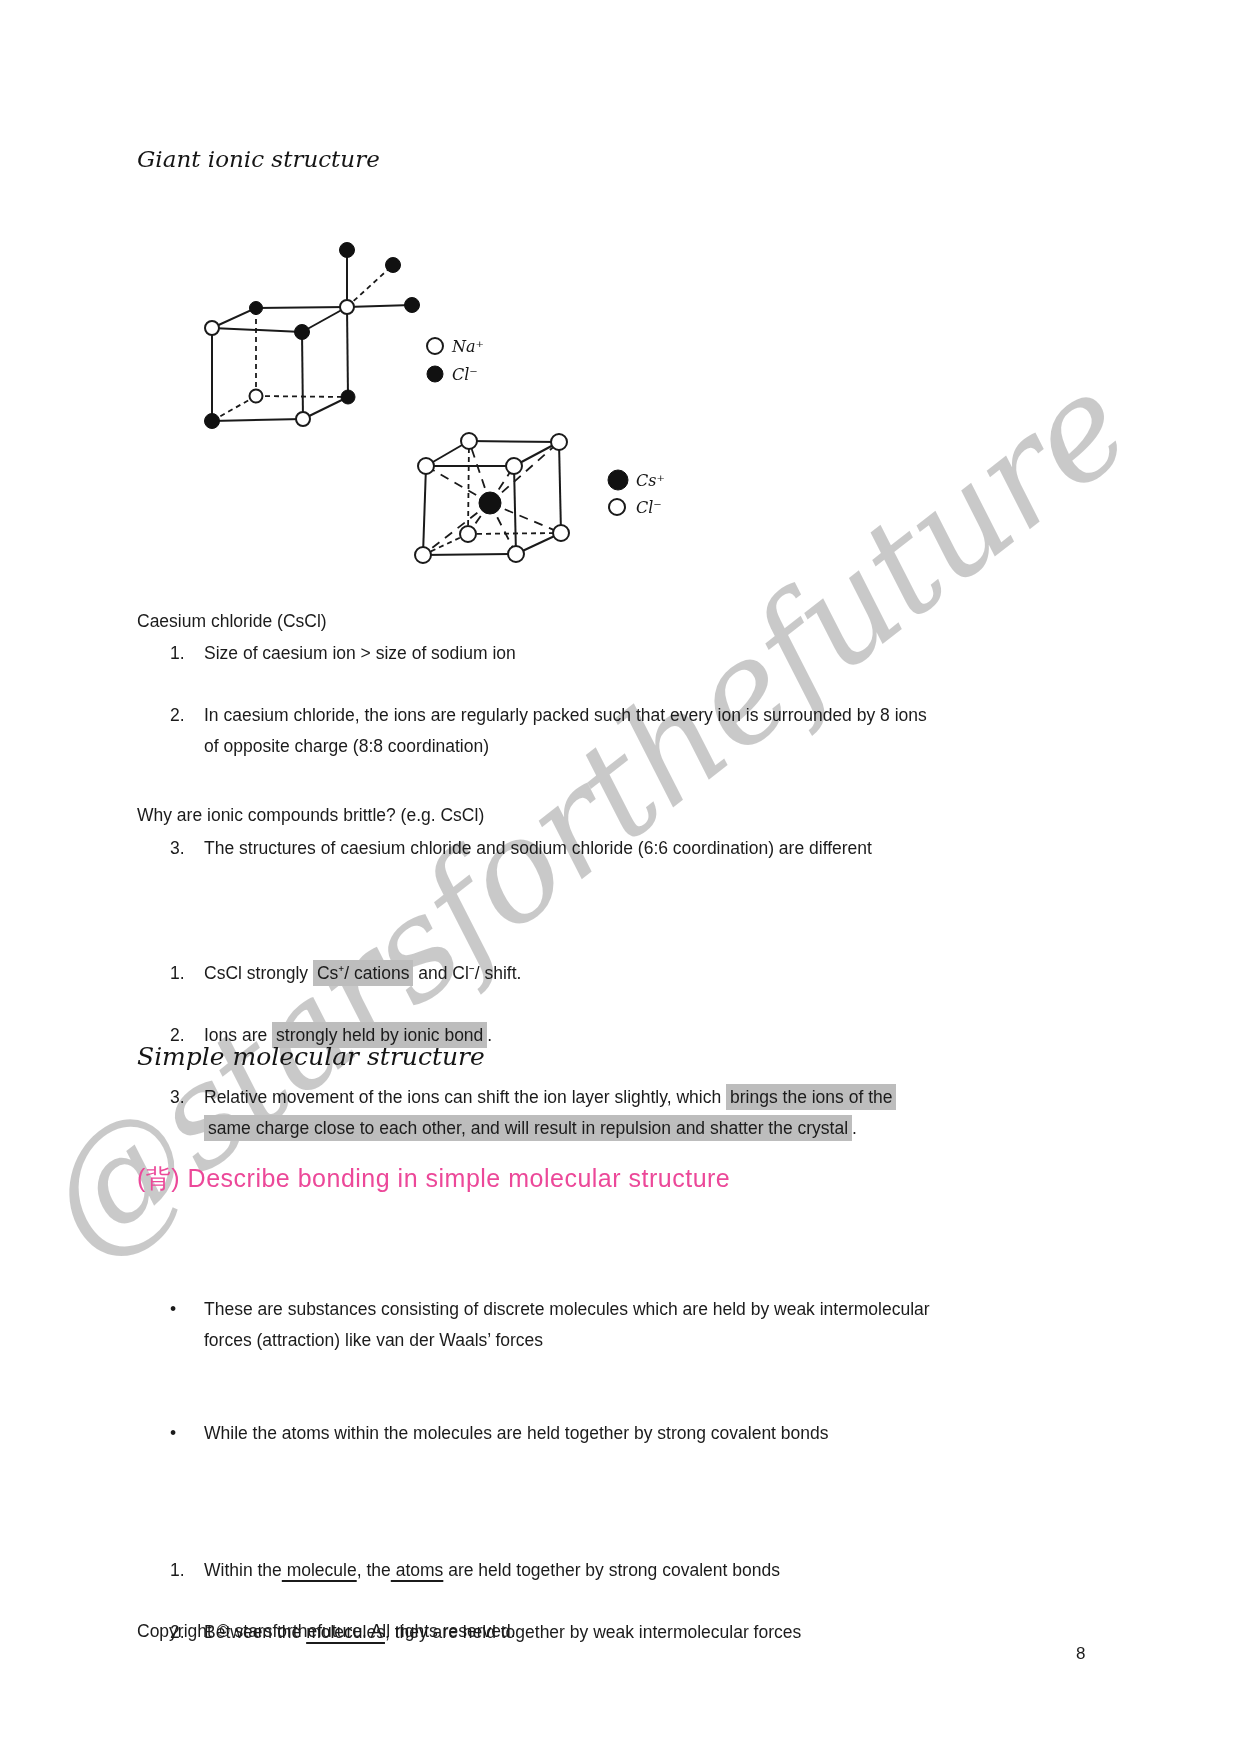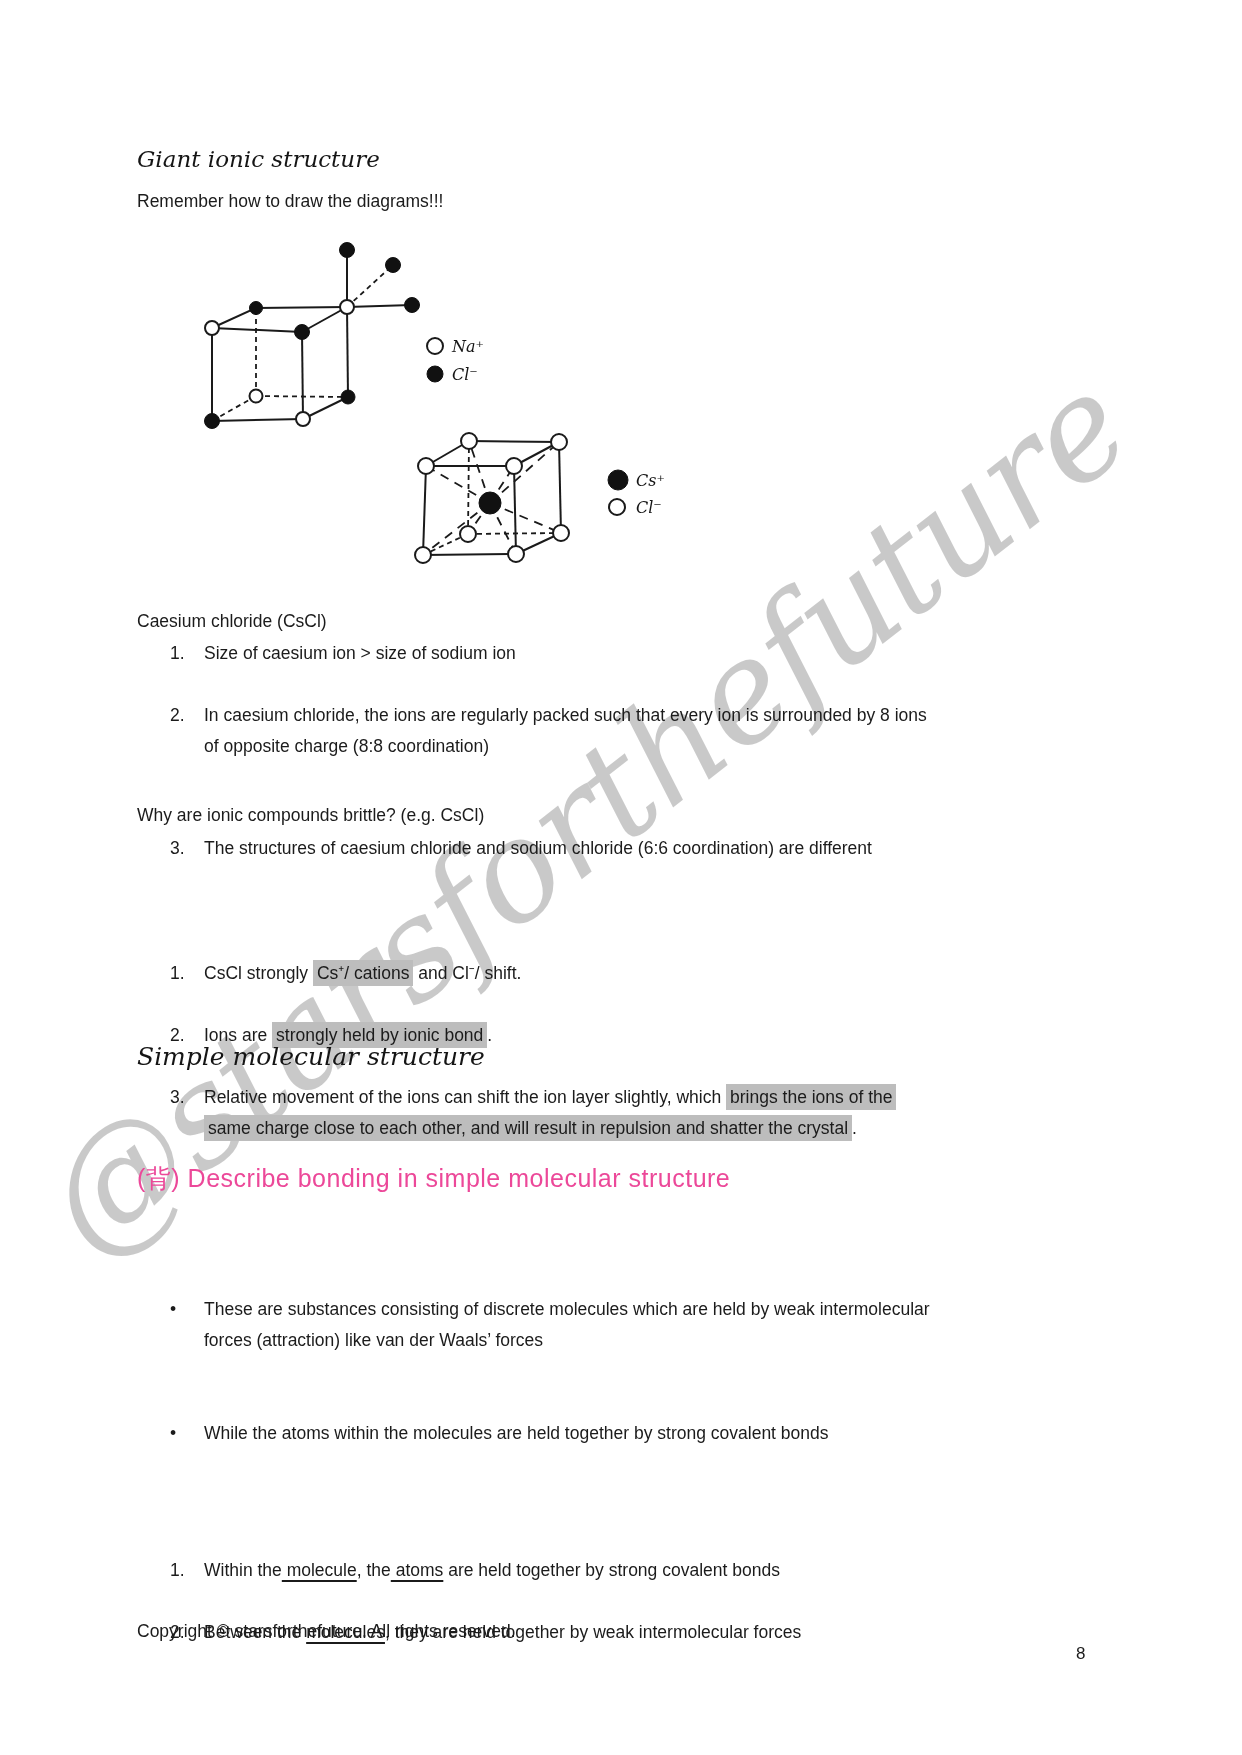--- a/index.html
+++ b/index.html
@@ -53,21 +53,20 @@
 <body>
 
 <div class="page">
 
   <div class="watermark">@starsforthefuture</div>
 
   <div class="content">
 
     <div class="abs hand heading1">Giant ionic structure</div>
 
-    <div class="abs body-text reminder">Remember how to draw the diagrams!!!</div>
 
     <svg class="nacl-svg" width="340" height="225" viewBox="0 0 340 225">
 
       <line class="diagram-line dash" x1="86" y1="171" x2="86" y2="83"></line>
       <line class="diagram-line dash" x1="86" y1="171" x2="178" y2="172"></line>
       <line class="diagram-line dash" x1="86" y1="171" x2="42" y2="196"></line>
       <line class="diagram-line dash" x1="177" y1="82" x2="223" y2="40"></line>
 
       <line class="diagram-line" x1="42" y1="103" x2="132" y2="107"></line>
       <line class="diagram-line" x1="132" y1="107" x2="133" y2="194"></line>

